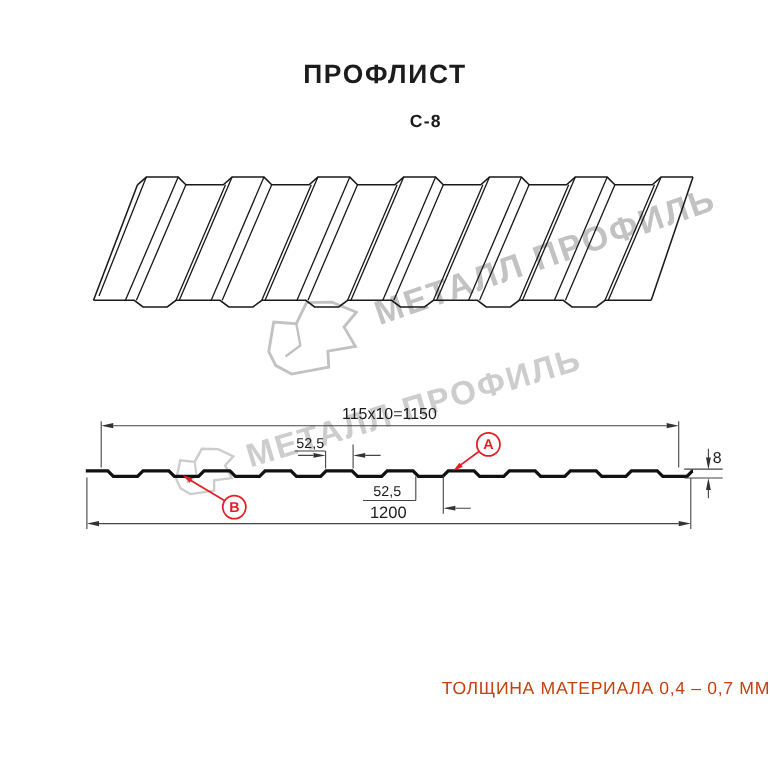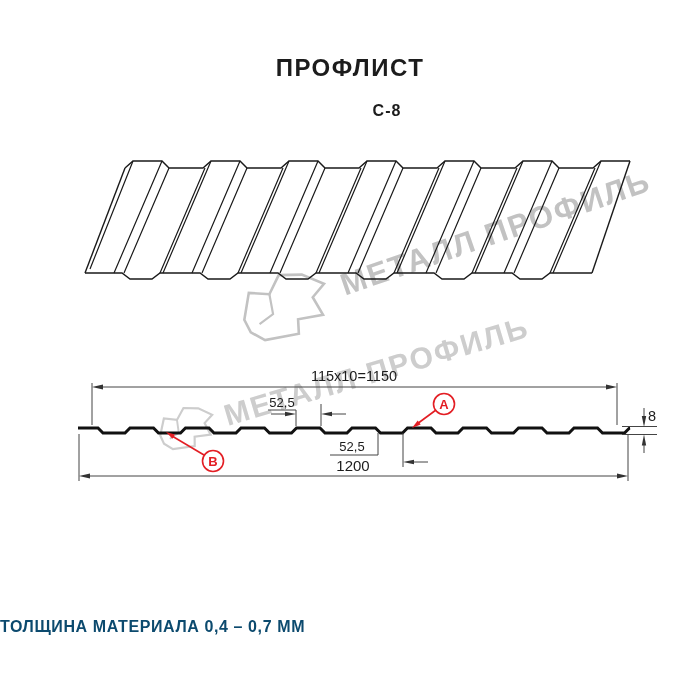--- a/index.html
+++ b/index.html
@@ -2,22 +2,22 @@
 <html style="--accent: #e31e24;"><head>
 <meta charset="utf-8">
 <style>
   html,body{margin:0;padding:0;background:#fff;}
   .page{position:relative;width:700px;height:700px;background:#fff;overflow:hidden;
         font-family:"Liberation Sans",sans-serif;}
   .title{position:absolute;top:54px;left:0;width:100%;text-align:center;
          font-size:24px;font-weight:700;letter-spacing:1.5px;color:#1c1c1c;z-index:3;}
   .subtitle{position:absolute;top:102px;left:0;width:100%;text-align:center;
             font-size:16px;font-weight:700;letter-spacing:1px;color:#1c1c1c;z-index:3;margin-left:37px;}
-  .footer{position:absolute;top:618px;left:0;width:100%;text-align:left;
-          font-size:16px;font-weight:700;letter-spacing:.6px;color:#0c4a6e;z-index:3;}
+  .footer{position:absolute;top:618px;left:0;width:100%;text-align:right;
+          font-size:16px;font-weight:400;letter-spacing:.6px;color:#c2410c;z-index:3;}
   .watermark{position:absolute;display:flex;align-items:center;z-index:1;
              mix-blend-mode:multiply;pointer-events:none;}
   .wm-1{left:226px;top:288px;height:72px;gap:10px;transform:rotate(-19deg);
         transform-origin:0 0;color:#c2c2c2;}
   .wm-2{left:148px;top:410px;height:56px;gap:8px;transform:rotate(-16.5deg);
         transform-origin:0 0;color:#cdcdcd;}
   .wm-text{font-weight:700;white-space:nowrap;letter-spacing:2px;}
   .wm-1 .wm-text{font-size:31px;}
   .wm-2 .wm-text{font-size:30px;}
   svg.draw{position:absolute;left:0;top:0;z-index:2;pointer-events:none;}

